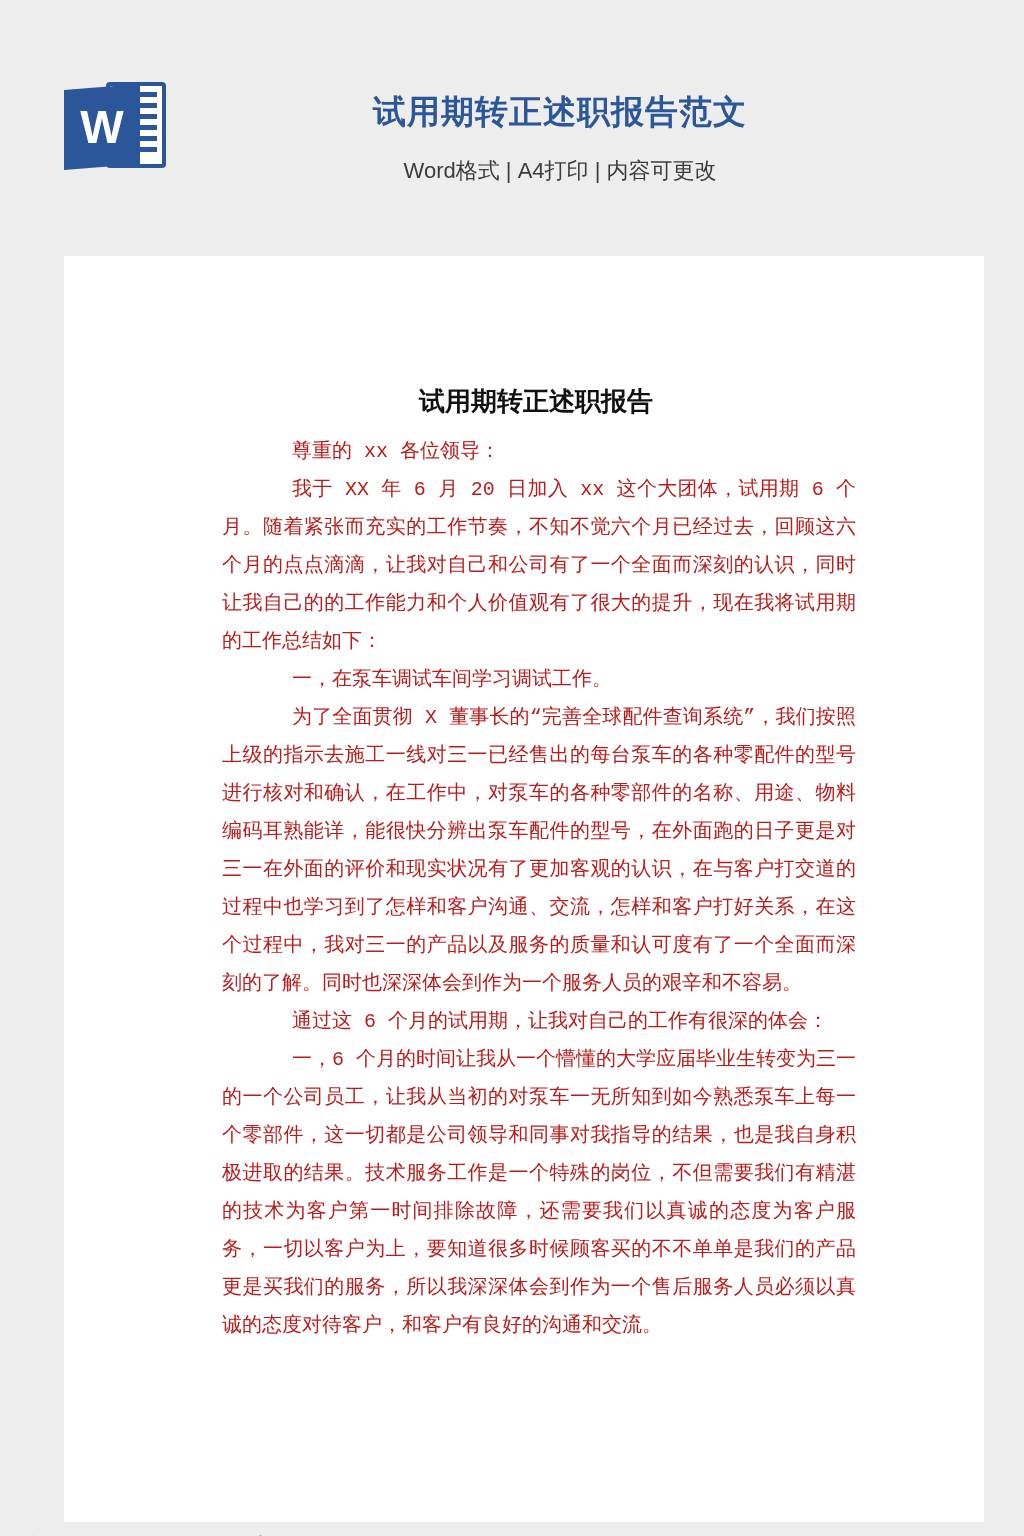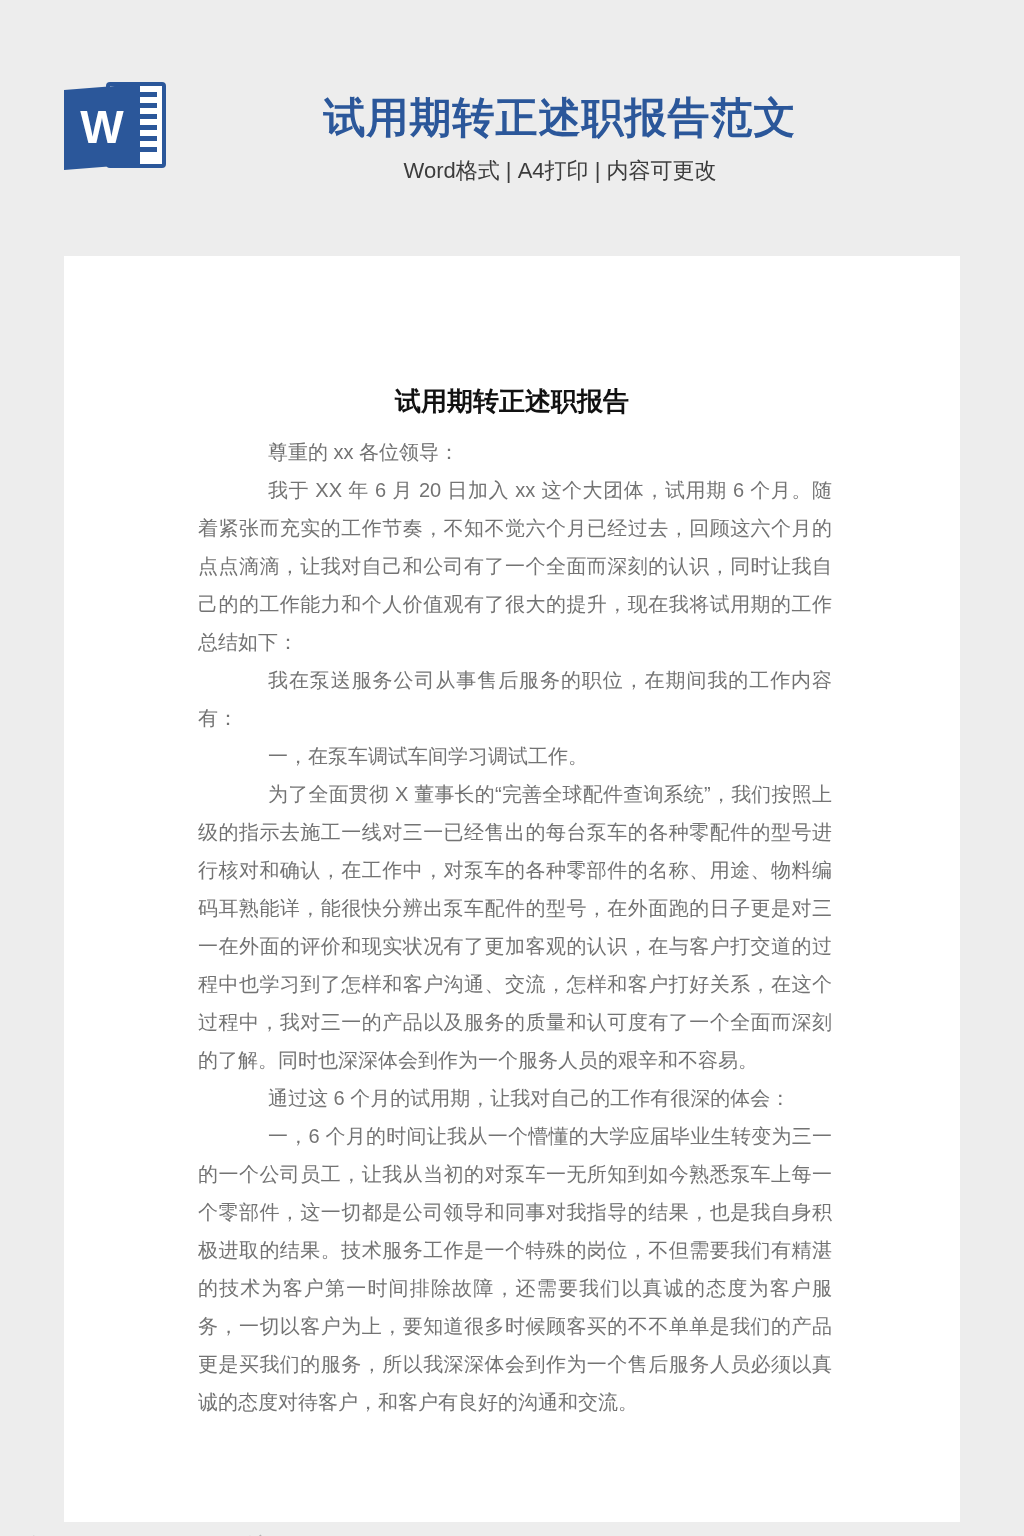--- a/index.html
+++ b/index.html
@@ -21,43 +21,44 @@
   }
   .icon-panel {
     position:absolute; left:0; top:4px; width:76px; height:86px;
     background:#2b579a;
     clip-path:polygon(0 7%, 100% 0, 100% 93%, 0 100%);
     display:flex; align-items:center; justify-content:center;
     color:#ffffff; font-size:46px; font-weight:bold;
   }
   .header-title {
     position:absolute; left:560px; top:90px; transform:translateX(-50%);
-    font-size:42px; font-weight:bold; color:#2b579a;
+    font-size:33px; font-weight:bold; color:#2b579a;
     white-space:nowrap; letter-spacing:1px;
   }
   .header-subtitle {
     position:absolute; left:560px; top:156px; transform:translateX(-50%);
     font-size:22px; color:#3c3c3c; white-space:nowrap;
   }
 
   
   .paper {
     position:absolute; left:64px; top:256px; width:896px; height:1266px;
     background:#ffffff;
+    padding-left:24px;
   }
   .doc-title {
     margin:128px 0 14px 0; text-align:center;
     font-family:"Liberation Serif","DejaVu Serif", serif;
     font-size:26px; font-weight:bold; color:#111111;
   }
   .doc-body { padding:0 128px 0 134px; }
   .doc-body p {
     margin:0; text-indent:70px; text-align:justify;
-    font-family:Liberation Sans, sans-serif;
-    font-size:20px; line-height:38px; color:#737373;
+    font-family:Liberation Mono, monospace;
+    font-size:20px; line-height:38px; color:#b91c1c;
   }
 
   
   .watermark {
     position:absolute; left:6px; top:1532px;
     font-size:21px; font-weight:normal; letter-spacing:1px;
     color:#ffffff; -webkit-text-stroke:1.2px #b5b5b5;
     white-space:nowrap;
   }
 </style>
@@ -75,21 +76,20 @@
     </div>
   </div>
   <div class="header-title">试用期转正述职报告范文</div>
   <div class="header-subtitle">Word格式 | A4打印 | 内容可更改</div>
 
   <div class="paper">
     <div class="doc-title">试用期转正述职报告</div>
     <div class="doc-body">
         <p>尊重的 xx 各位领导：</p>
         <p>我于 XX 年 6 月 20 日加入 xx 这个大团体，试用期 6 个月。随着紧张而充实的工作节奏，不知不觉六个月已经过去，回顾这六个月的点点滴滴，让我对自己和公司有了一个全面而深刻的认识，同时让我自己的的工作能力和个人价值观有了很大的提升，现在我将试用期的工作总结如下：</p>
-        <p>我在泵送服务公司从事售后服务的职位，在期间我的工作内容有：</p>
         <p>一，在泵车调试车间学习调试工作。</p>
         <p>为了全面贯彻 X 董事长的“完善全球配件查询系统”，我们按照上级的指示去施工一线对三一已经售出的每台泵车的各种零配件的型号进行核对和确认，在工作中，对泵车的各种零部件的名称、用途、物料编码耳熟能详，能很快分辨出泵车配件的型号，在外面跑的日子更是对三一在外面的评价和现实状况有了更加客观的认识，在与客户打交道的过程中也学习到了怎样和客户沟通、交流，怎样和客户打好关系，在这个过程中，我对三一的产品以及服务的质量和认可度有了一个全面而深刻的了解。同时也深深体会到作为一个服务人员的艰辛和不容易。</p>
         <p>通过这 6 个月的试用期，让我对自己的工作有很深的体会：</p>
         <p>一，6 个月的时间让我从一个懵懂的大学应届毕业生转变为三一的一个公司员工，让我从当初的对泵车一无所知到如今熟悉泵车上每一个零部件，这一切都是公司领导和同事对我指导的结果，也是我自身积极进取的结果。技术服务工作是一个特殊的岗位，不但需要我们有精湛的技术为客户第一时间排除故障，还需要我们以真诚的态度为客户服务，一切以客户为上，要知道很多时候顾客买的不不单单是我们的产品更是买我们的服务，所以我深深体会到作为一个售后服务人员必须以真诚的态度对待客户，和客户有良好的沟通和交流。</p>
       </div>
   </div>
 
   <div class="watermark">图行天下photophoto.cn 编号：70096946</div>
 
 </div>

